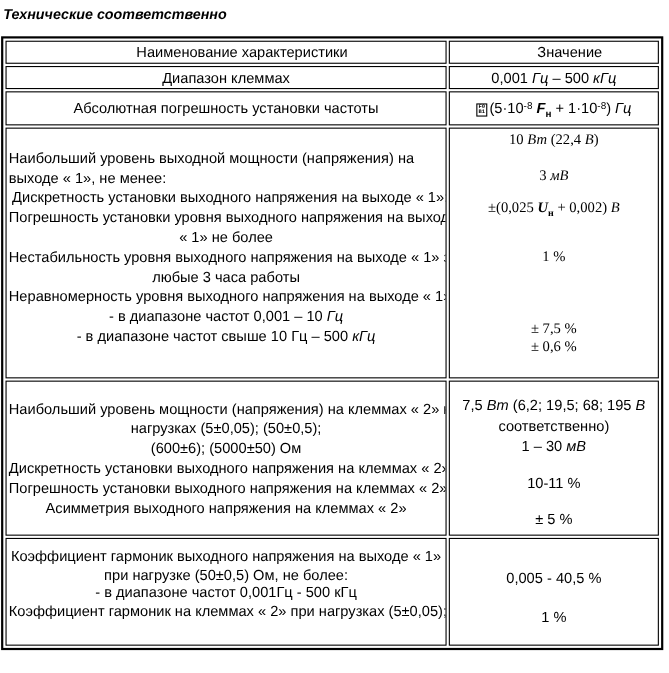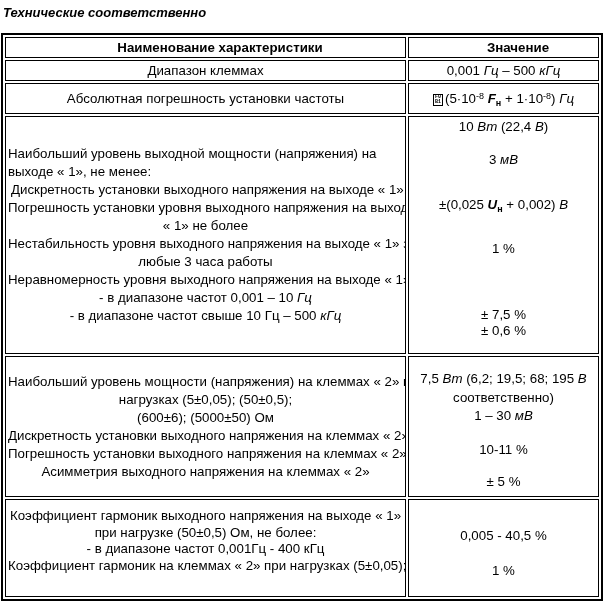--- a/index.html
+++ b/index.html
@@ -15,37 +15,37 @@
   table.spec{
     border-collapse:separate;border-spacing:2px;
     border:2px solid #000;width:602px;margin-left:1px;
     table-layout:fixed;background:#fff;
   }
   td{
     border:1px solid #000;padding:1px 2px;vertical-align:middle;
     overflow:hidden;
   }
   td.name,td.val{text-align:center;}
-  .hdr{font-weight:bold;height:17px;padding-left:31px;}
+  .hdr{font-weight:normal;height:17px;padding-left:31px;}
   .h17{height:17px}
   .h27{height:27px}
   .h24{height:24px}
   td.block{vertical-align:top;padding:0 2px;}
-  td.bA{height:208px;padding-top:28px;line-height:18px;}
+  td.bA{height:208px;padding-top:18px;line-height:18px;}
   td.bAv{height:226px;}
   td.bB{height:123px;padding-top:16px;line-height:18px;}
   td.bBv{height:139px;}
   td.bC{height:88px;padding-top:8px;line-height:16.5px;}
   td.bCv{height:96px;}
   .ln{white-space:nowrap;}
   .al{text-align:left;}
   .ac{}
   .ind{padding-left:3px;}
   .vln{line-height:16px;white-space:nowrap;text-align:center;}
-  td.bAv,td.bB v{padding-top:2px;}
+  td.bAv,td.bB v{padding-top:2px;font-family:Liberation Serif, serif;}
   td.bAv,td.bBv,td.bCv{padding-top:0;}
   sup{font-size:9px;vertical-align:4px;line-height:0;}
   sub{font-size:9px;vertical-align:-3px;line-height:0;}
   .tofu{
     display:inline-block;border:1px solid #000;padding:0 1px;
     margin-right:2px;vertical-align:0px;line-height:0;
   }
   .tofu-ln{display:block;font-size:5px;line-height:5px;font-weight:bold;
     font-family:"Liberation Mono",monospace;}
 </style>
@@ -87,21 +87,21 @@
       <div class="ln ac">« 1» не более</div>
       <div class="ln al">Нестабильность уровня выходного напряжения на выходе « 1» за</div>
       <div class="ln ac">любые 3 часа работы</div>
       <div class="ln al">Неравномерность уровня выходного напряжения на выходе « 1»:</div>
       <div class="ln ac">- в диапазоне частот 0,001 – 10 <i>Гц</i></div>
       <div class="ln ac">- в диапазоне частот свыше 10 Гц – 500 <i>кГц</i></div>
     </td>
     <td class="val block bAv">
       <div class="vln" style="margin-top:2px">10 <i>Вт</i> (22,4 <i>В</i>)</div>
       <div class="vln" style="margin-top:17px">3 <i>мВ</i></div>
-      <div class="vln" style="margin-top:29px">±(0,025 <b><i>U</i></b><sub><b>н</b></sub> + 0,002) <i>В</i></div>
+      <div class="vln" style="margin-top:13px">±(0,025 <b><i>U</i></b><sub><b>н</b></sub> + 0,002) <i>В</i></div>
       <div class="vln" style="margin-top:28px">1 %</div>
       <div class="vln" style="margin-top:50px">± 7,5 %</div>
       <div class="vln" style="margin-top:0">± 0,6 %</div>
     </td>
   </tr>
 
   <tr>
     <td class="name block bB">
       <div class="ln al">Наибольший уровень мощности (напряжения) на клеммах « 2» на</div>
       <div class="ln ac">нагрузках (5±0,05); (50±0,5);</div>
@@ -116,21 +116,21 @@
       <div class="vln" style="margin-top:2px">1 – 30 <i>мВ</i></div>
       <div class="vln" style="margin-top:18px">10-11 %</div>
       <div class="vln" style="margin-top:16px">± 5 %</div>
     </td>
   </tr>
 
   <tr>
     <td class="name block bC">
       <div class="ln ac">Коэффициент гармоник выходного напряжения на выходе « 1»</div>
       <div class="ln ac">при нагрузке (50±0,5) Ом, не более:</div>
-      <div class="ln ac">- в диапазоне частот 0,001Гц - 400 кГц</div>
+      <div class="ln ac">- в диапазоне частот 0,001Гц - 500 кГц</div>
       <div class="ln al">Коэффициент гармоник на клеммах « 2» при нагрузках (5±0,05);</div>
 
     </td>
     <td class="val block bCv">
       <div class="vln" style="margin-top:28px">0,005 - 40,5 %</div>
       <div class="vln" style="margin-top:19px">1 %</div>
     </td>
   </tr>
 </tbody>
   </table>

